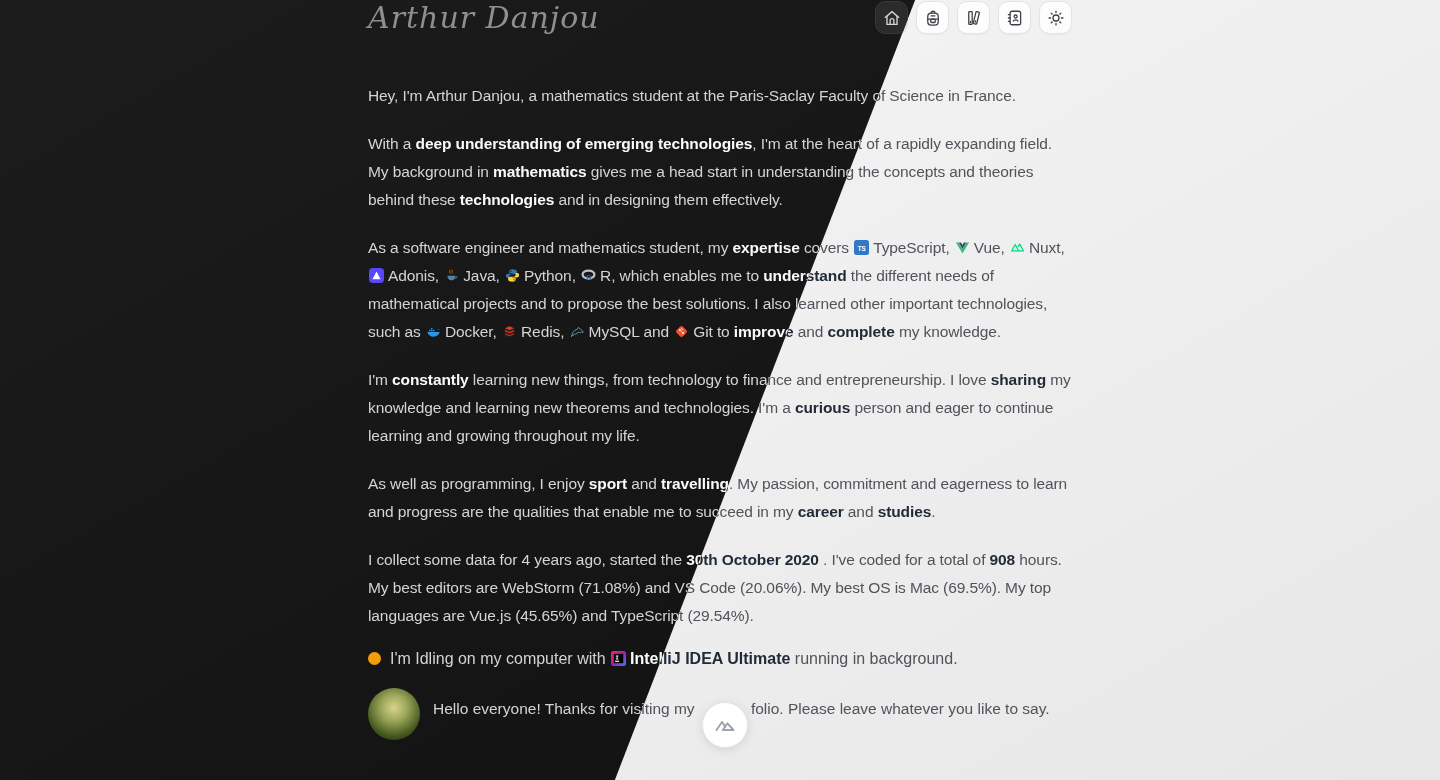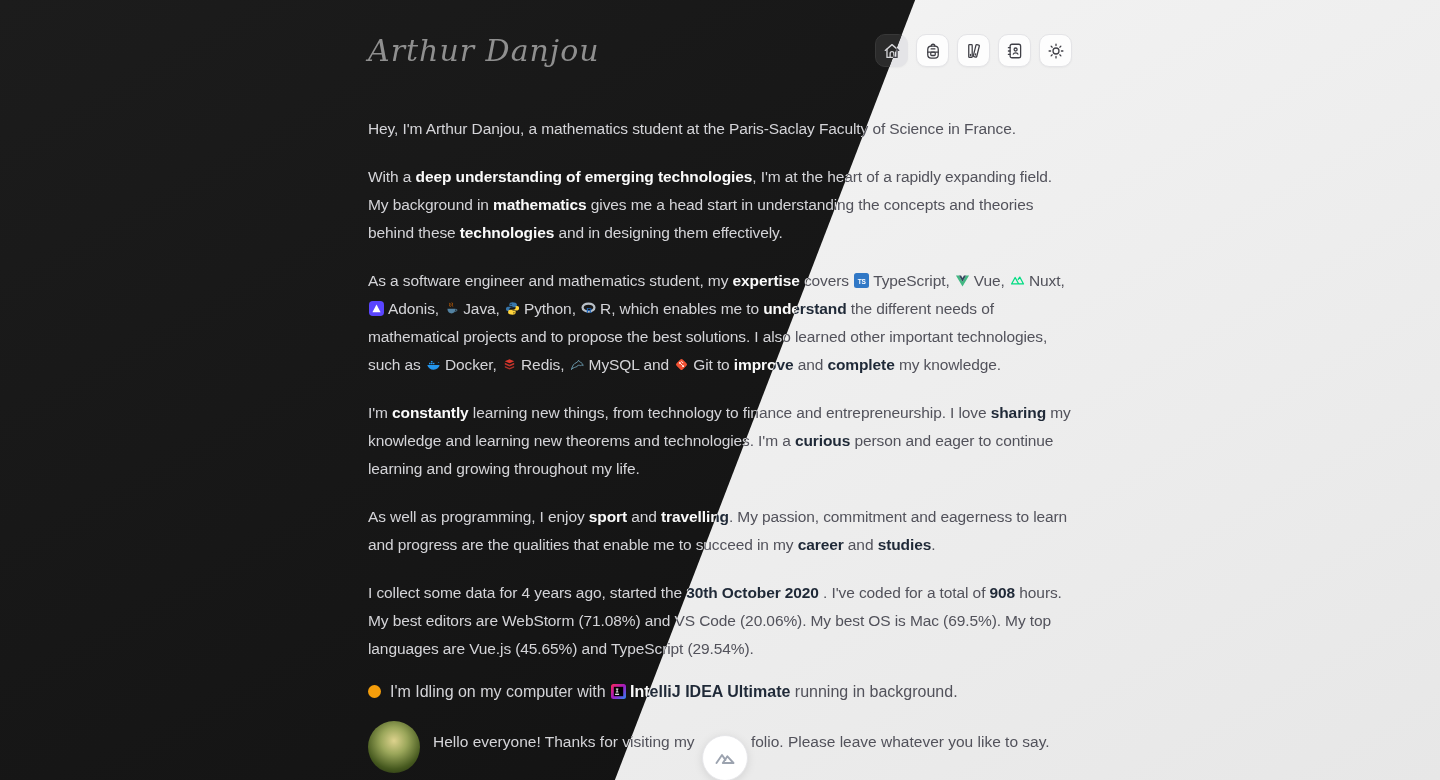--- a/index.html
+++ b/index.html
@@ -1,21 +1,21 @@
 <!DOCTYPE html>
 <html><head>
 <meta charset="utf-8">
 <style>
   html,body{margin:0;padding:0;background:#0a0a0a;}
   .stage{position:relative;width:1440px;height:780px;overflow:hidden;font-family:"Liberation Sans",sans-serif;}
   .layer{position:absolute;inset:0;overflow:hidden;}
   .layer.light{background:linear-gradient(150deg,#fbfbfb 0%,#f1f1f1 38%,#e7e7e7 100%);color:#52525b;}
   .layer.dark{background:linear-gradient(150deg,#1c1c1c 0%,#161616 50%,#101010 100%);color:#d4d4d8;
               clip-path:polygon(0 0,63.55% 0,42.7% 100%,0 100%);}
-  .content{width:704px;margin:0 auto;padding-top:33px;}
+  .content{width:704px;margin:0 auto;}
   
   .hdr{display:flex;justify-content:space-between;align-items:center;}
   .title{font-family:"DejaVu Serif",serif;font-style:italic;font-size:30px;letter-spacing:1px;cursor:pointer;}
   .light .title{color:#71717a;} .dark .title{color:#8f8f8f;}
   .nav{display:flex;gap:8px;}
   .nav-btn{width:33px;height:33px;border-radius:10px;display:flex;align-items:center;justify-content:center;
            cursor:pointer;padding:0;}
   .light .nav-btn{background:#fdfdfd;border:1px solid #e4e4e7;color:#3f3f46;box-shadow:0 1px 2px rgba(0,0,0,.04);}
   .light .nav-btn.active{background:#e4e4e7;}
   .dark .nav-btn{background:#1d1d1d;border:1px solid #383838;color:#d4d4d8;}

